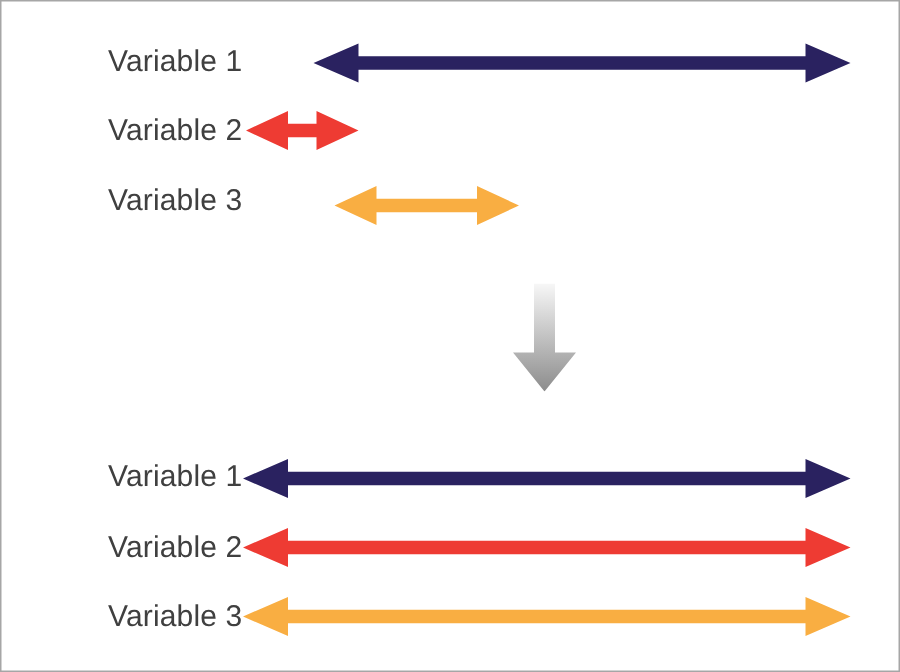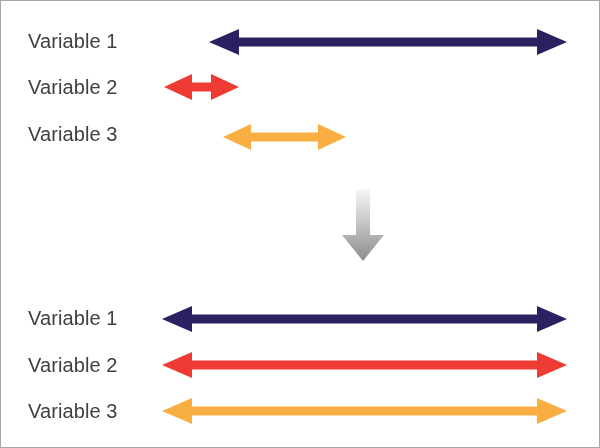--- a/index.html
+++ b/index.html
@@ -20,20 +20,21 @@
     overflow: hidden;
   }
   .var-label {
     position: absolute;
     font-family: "Liberation Sans", sans-serif;
     font-size: 20px;
     line-height: 20px;
     color: #404040;
     white-space: nowrap;
     letter-spacing: 0.1px;
+    margin-left: 44px;
   }
   .arrow-svg {
     position: absolute;
     display: block;
   }
 </style>
 </head>
 <body>
 
 <div id="canvas">

